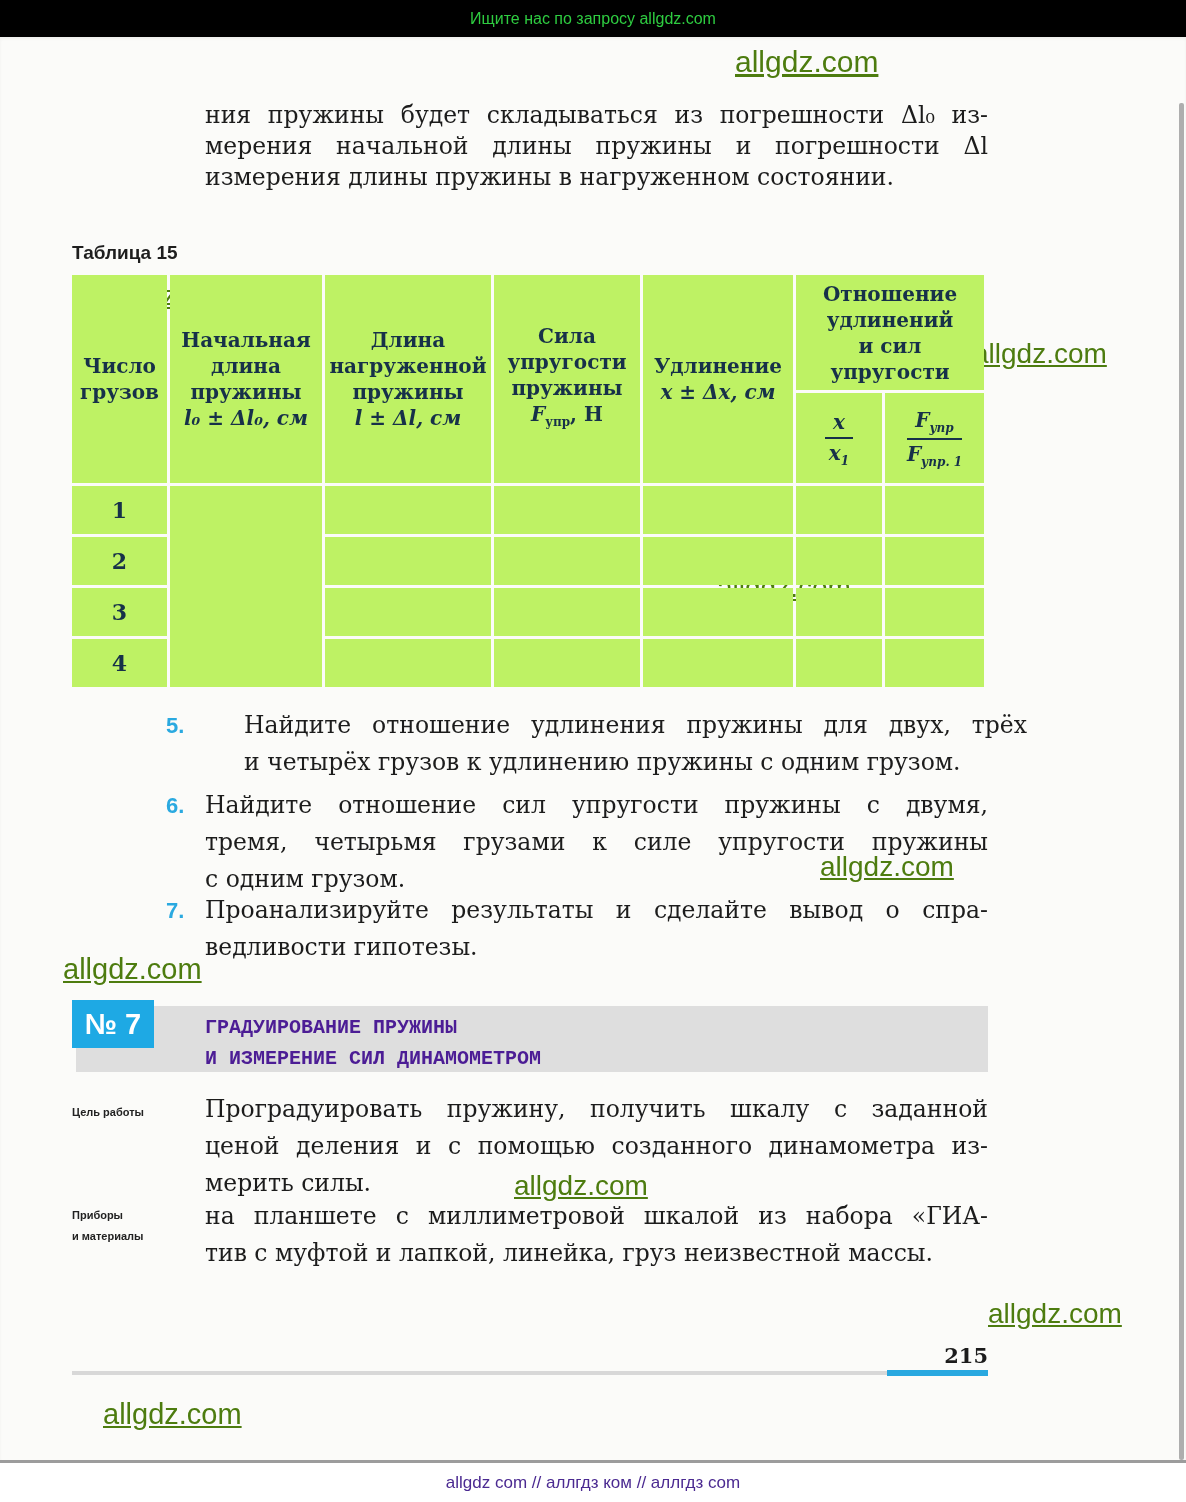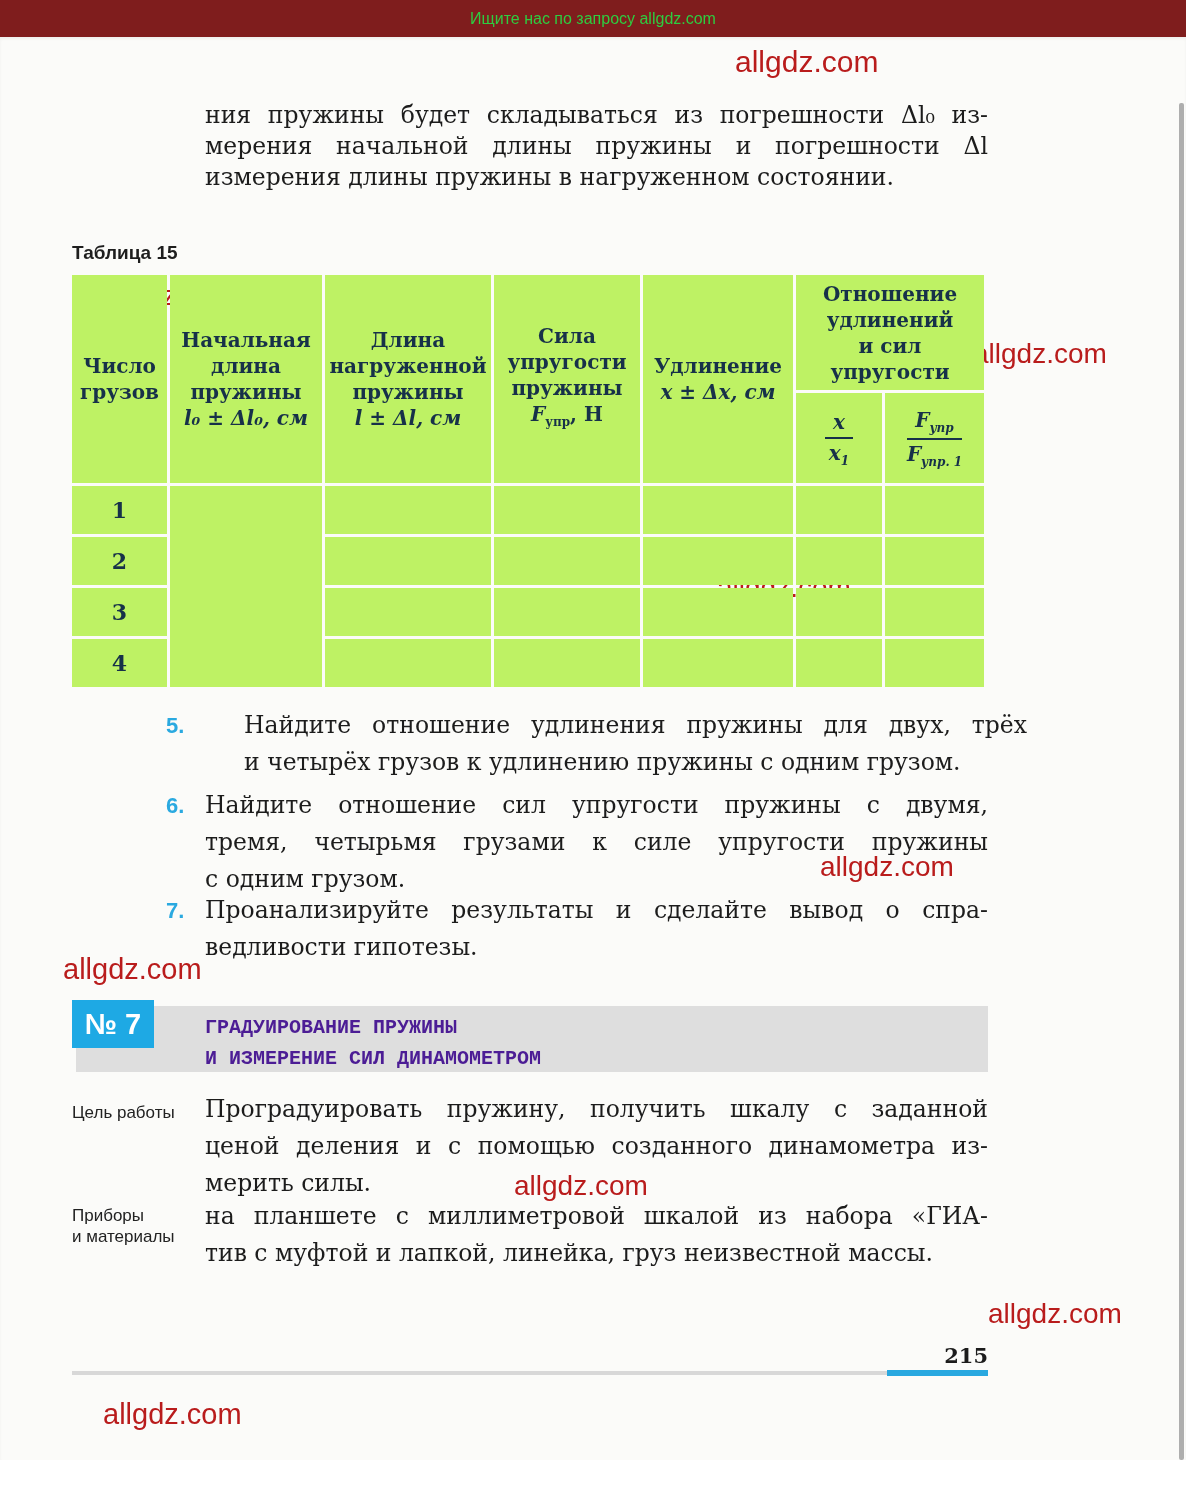--- a/index.html
+++ b/index.html
@@ -1,31 +1,31 @@
 <!DOCTYPE html>
 <html><head>
 <meta charset="utf-8">
 <style>
   html,body{margin:0;padding:0;}
   body{width:1186px;height:1502px;background:#ffffff;font-family:"Liberation Sans",sans-serif;}
   #page{position:relative;width:1186px;height:1502px;overflow:hidden;background:#ffffff;}
 
   
-  .banner{position:absolute;left:0;top:0;width:1186px;height:37px;background:#7f1d1d;
+  .banner{position:absolute;left:0;top:0;width:1186px;height:37px;background:#000000;
           display:flex;align-items:center;justify-content:center;
           font-size:16px;font-weight:500;color:#2ecc40;}
 
   
   .scan{position:absolute;left:0;top:37px;width:1186px;height:1423px;background:#fbfbf9;
         box-shadow:inset 0 2px 3px rgba(0,0,0,0.05);}
 
   .scrollstrip{position:absolute;left:1179px;top:103px;width:5px;height:1357px;background:#aeaeae;border-radius:2px;}
 
   
-  .wm{position:absolute;font-family:"Liberation Sans",sans-serif;font-size:28px;color:#b91c1c;white-space:nowrap;}
+  .wm{position:absolute;font-family:"Liberation Sans",sans-serif;font-size:28px;color:#4d7c0f;white-space:nowrap;text-decoration:underline;}
 
   
   .serif{font-family:"DejaVu Serif","Liberation Serif",serif;color:#1c1c1c;}
   .block{position:absolute;}
   .tline{white-space:normal;}
   .just{text-align:justify;text-align-last:justify;}
 
   .p-intro{left:205px;top:100px;width:783px;font-size:23.5px;line-height:31px;}
 
   
@@ -46,21 +46,21 @@
   .task-num{position:absolute;width:34px;font-size:22px;font-weight:bold;color:#2aa9e0;font-family:"Liberation Sans",sans-serif;}
   .task-text{position:absolute;left:205px;width:783px;font-size:23.5px;line-height:37px;}
 
   
   .lab-bar{position:absolute;left:76px;top:1006px;width:912px;height:66px;background:#dedede;}
   .lab-box{position:absolute;left:72px;top:1000px;width:82px;height:48px;background:#1ea9e4;
            display:flex;align-items:center;justify-content:center;
            color:#ffffff;font-size:29px;font-weight:bold;font-family:"Liberation Sans",sans-serif;}
   .lab-title{position:absolute;left:205px;top:1012px;font-size:20px;font-weight:bold;line-height:31px;color:#4c1d95;
              font-family:Liberation Mono, monospace;}
-  .side-label{position:absolute;left:72px;font-size:17px;font-weight:normal;color:#222222;line-height:21px;
+  .side-label{position:absolute;left:72px;font-size:11px;font-weight:bold;color:#222222;line-height:21px;
               font-family:"Liberation Sans",sans-serif;}
   .goal-text{left:205px;top:1091px;width:783px;font-size:23.5px;line-height:37px;}
   .equip-text{left:205px;top:1198px;width:783px;font-size:23.5px;line-height:37px;}
 
   
   .pagenum{position:absolute;left:885px;top:1343px;width:103px;text-align:right;
            font-size:21px;font-weight:bold;}
   .rule-gray{position:absolute;left:72px;top:1371px;width:815px;height:4px;background:#d8d8d8;}
   .rule-blue{position:absolute;left:887px;top:1370px;width:101px;height:6px;background:#29a8e0;}
 
@@ -237,14 +237,17 @@
   </div>
   <div class="block serif equip-text">
     <div class="tline just">на планшете с миллиметровой шкалой из набора «ГИА-</div>
     <div class="tline">тив с муфтой и лапкой, линейка, груз неизвестной массы.</div>
   </div>
 
   <div class="pagenum serif">215</div>
   <div class="rule-gray"></div>
   <div class="rule-blue"></div>
 
+  <div class="footer">
+    <span>allgdz com  //  аллгдз ком  //  аллгдз com</span>
+  </div>
 
 </div>
 
 </body></html>

